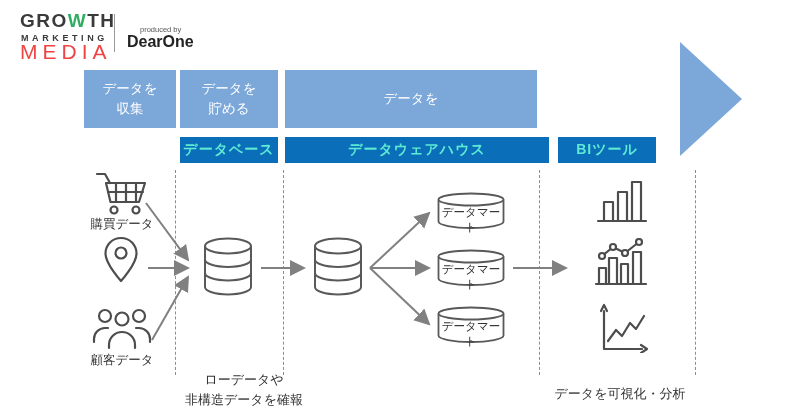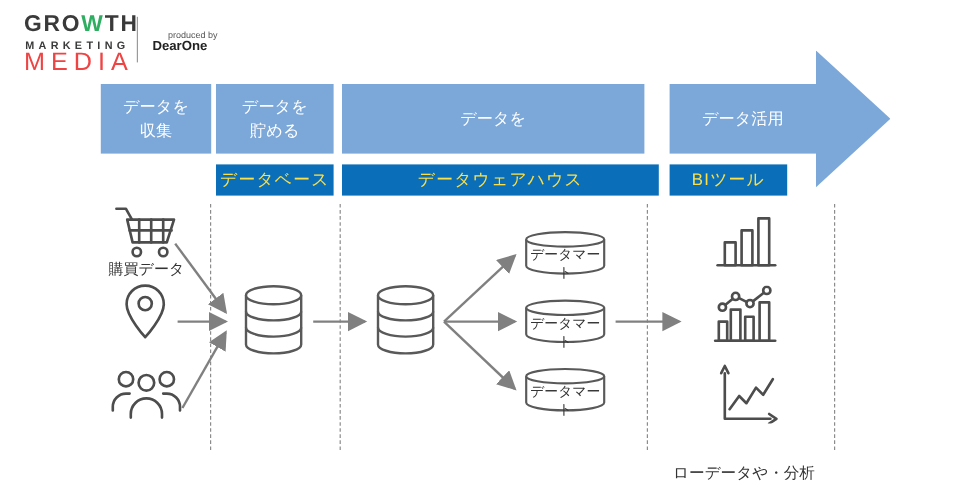--- a/index.html
+++ b/index.html
@@ -13,36 +13,36 @@
   .logo-line1{position:absolute;left:20px;top:10px;font-size:19px;font-weight:bold;
     letter-spacing:1.5px;color:#3a3a3a;}
   .logo-w{color:#2fae62;}
   .logo-line2{position:absolute;left:21px;top:33px;font-size:9px;font-weight:bold;
     letter-spacing:3.6px;color:#3a3a3a;}
   .logo-line3{position:absolute;left:20px;top:40px;font-size:21px;font-weight:500;
     letter-spacing:5px;color:#ef4444;}
   .logo-divider{position:absolute;left:114px;top:14px;height:38px;width:0;
     border-left:1.5px solid #9a9a9a;}
   .produced-by{position:absolute;left:140px;top:25px;font-size:7.5px;color:#555;}
-  .brand-name{position:absolute;left:127px;top:33px;font-size:11px;font-weight:bold;color:#222;}
+  .brand-name{position:absolute;left:127px;top:33px;font-size:16px;font-weight:bold;color:#222;}
 
   
   .stage{position:absolute;top:70px;height:58px;background:#7ba7d9;color:#fff;
     display:flex;flex-direction:column;align-items:center;justify-content:center;
     font-size:13.5px;font-weight:500;line-height:1.5;text-align:center;}
   .stage0{left:84px;width:92px;}
   .stage1{left:180px;width:98px;}
   .stage2{left:285px;width:252px;}
   .stage3{left:558px;width:122px;}
   .arrow-head{position:absolute;left:680px;top:42px;width:62px;height:114px;background:#7ba7d9;
     clip-path:polygon(0 0,100% 50%,0 100%);}
 
-  .system{position:absolute;top:137px;height:26px;background:#0a6fb8;color:#fde047;
+  .system{position:absolute;top:137px;height:26px;background:#0a6fb8;color:#5eead4;
     display:flex;align-items:center;justify-content:center;
-    font-size:14px;font-weight:normal;letter-spacing:1px;}
+    font-size:14px;font-weight:bold;letter-spacing:1px;}
   .sys0{left:180px;width:98px;}
   .sys1{left:285px;width:264px;}
   .sys2{left:558px;width:98px;}
 
   
   .vline{position:absolute;top:170px;height:205px;width:0;border-left:1.5px dashed #8c8c8c;}
 
   
   .src-label{position:absolute;font-size:12.5px;color:#333;text-align:center;}
   .dm-label{position:absolute;font-size:11.5px;color:#333;text-align:center;width:68px;left:0;}
@@ -71,23 +71,20 @@
     <div>データを</div>
     <div>収集</div>
   </div>
   <div class="stage stage1">
     <div>データを</div>
     <div>貯める</div>
   </div>
   <div class="stage stage2">
     <div>データを</div>
   </div>
-  <div class="stage stage3">
-    <div>データ活用</div>
-  </div>
   <div class="arrow-head"></div>
 
   <div class="system sys0">データベース</div>
   <div class="system sys1">データウェアハウス</div>
   <div class="system sys2">BIツール</div>
 
   <div class="vline" style="left:175px;"></div>
   <div class="vline" style="left:283px;"></div>
   <div class="vline" style="left:539px;"></div>
   <div class="vline" style="left:695px;"></div>
@@ -107,20 +104,21 @@
   </svg>
 
   <svg class="icon" style="left:92px;top:306px;" width="60" height="44" viewBox="0 0 60 44" fill="none" stroke="#4d4d4d" stroke-width="2.2" stroke-linecap="round" stroke-linejoin="round">
     <circle cx="13" cy="10" r="6"></circle>
     <circle cx="47" cy="10" r="6"></circle>
     <circle cx="30" cy="13" r="6.5"></circle>
     <path d="M2 36 v-3 a11 11 0 0 1 11-11 h3"></path>
     <path d="M44 22 h3 a11 11 0 0 1 11 11 v3"></path>
     <path d="M17 42 v-3 a13 13 0 0 1 26 0 v3"></path>
   </svg>
+  <div class="src-label" style="left:77px;top:352px;width:90px;">顧客データ</div>
 
   <svg class="icon" style="left:203px;top:237px;" width="50" height="60" viewBox="0 0 50 60" fill="#fff" stroke="#595959" stroke-width="2">
     <path d="M2 9 V50 a23 7.5 0 0 0 46 0 V9"></path>
     <ellipse cx="25" cy="9" rx="23" ry="7.5"></ellipse>
     <path fill="none" d="M2 22.5 a23 7.5 0 0 0 46 0"></path>
     <path fill="none" d="M2 36 a23 7.5 0 0 0 46 0"></path>
   </svg>
   <svg class="icon" style="left:313px;top:237px;" width="50" height="60" viewBox="0 0 50 60" fill="#fff" stroke="#595959" stroke-width="2">
     <path d="M2 9 V50 a23 7.5 0 0 0 46 0 V9"></path>
     <ellipse cx="25" cy="9" rx="23" ry="7.5"></ellipse>
@@ -186,15 +184,19 @@
       <line x1="148" y1="268" x2="188" y2="268" marker-end="url(#ah)"></line>
       <line x1="152" y1="340" x2="188" y2="277" marker-end="url(#ah)"></line>
       <line x1="261" y1="268" x2="304" y2="268" marker-end="url(#ah)"></line>
       <line x1="370" y1="268" x2="429" y2="213" marker-end="url(#ah)"></line>
       <line x1="370" y1="268" x2="429" y2="268" marker-end="url(#ah)"></line>
       <line x1="370" y1="268" x2="429" y2="324" marker-end="url(#ah)"></line>
       <line x1="513" y1="268" x2="566" y2="268" marker-end="url(#ah)"></line>
     </g>
   </svg>
 
-  <div class="caption" style="left:539px;top:384px;width:162px;">ローデータや・分析</div>
+  <div class="caption" style="left:158px;top:370px;width:172px;">
+    <div>ローデータや</div>
+    <div>非構造データを確報</div>
+  </div>
+  <div class="caption" style="left:539px;top:384px;width:162px;">データを可視化・分析</div>
 
 </div>
 
 </body></html>

